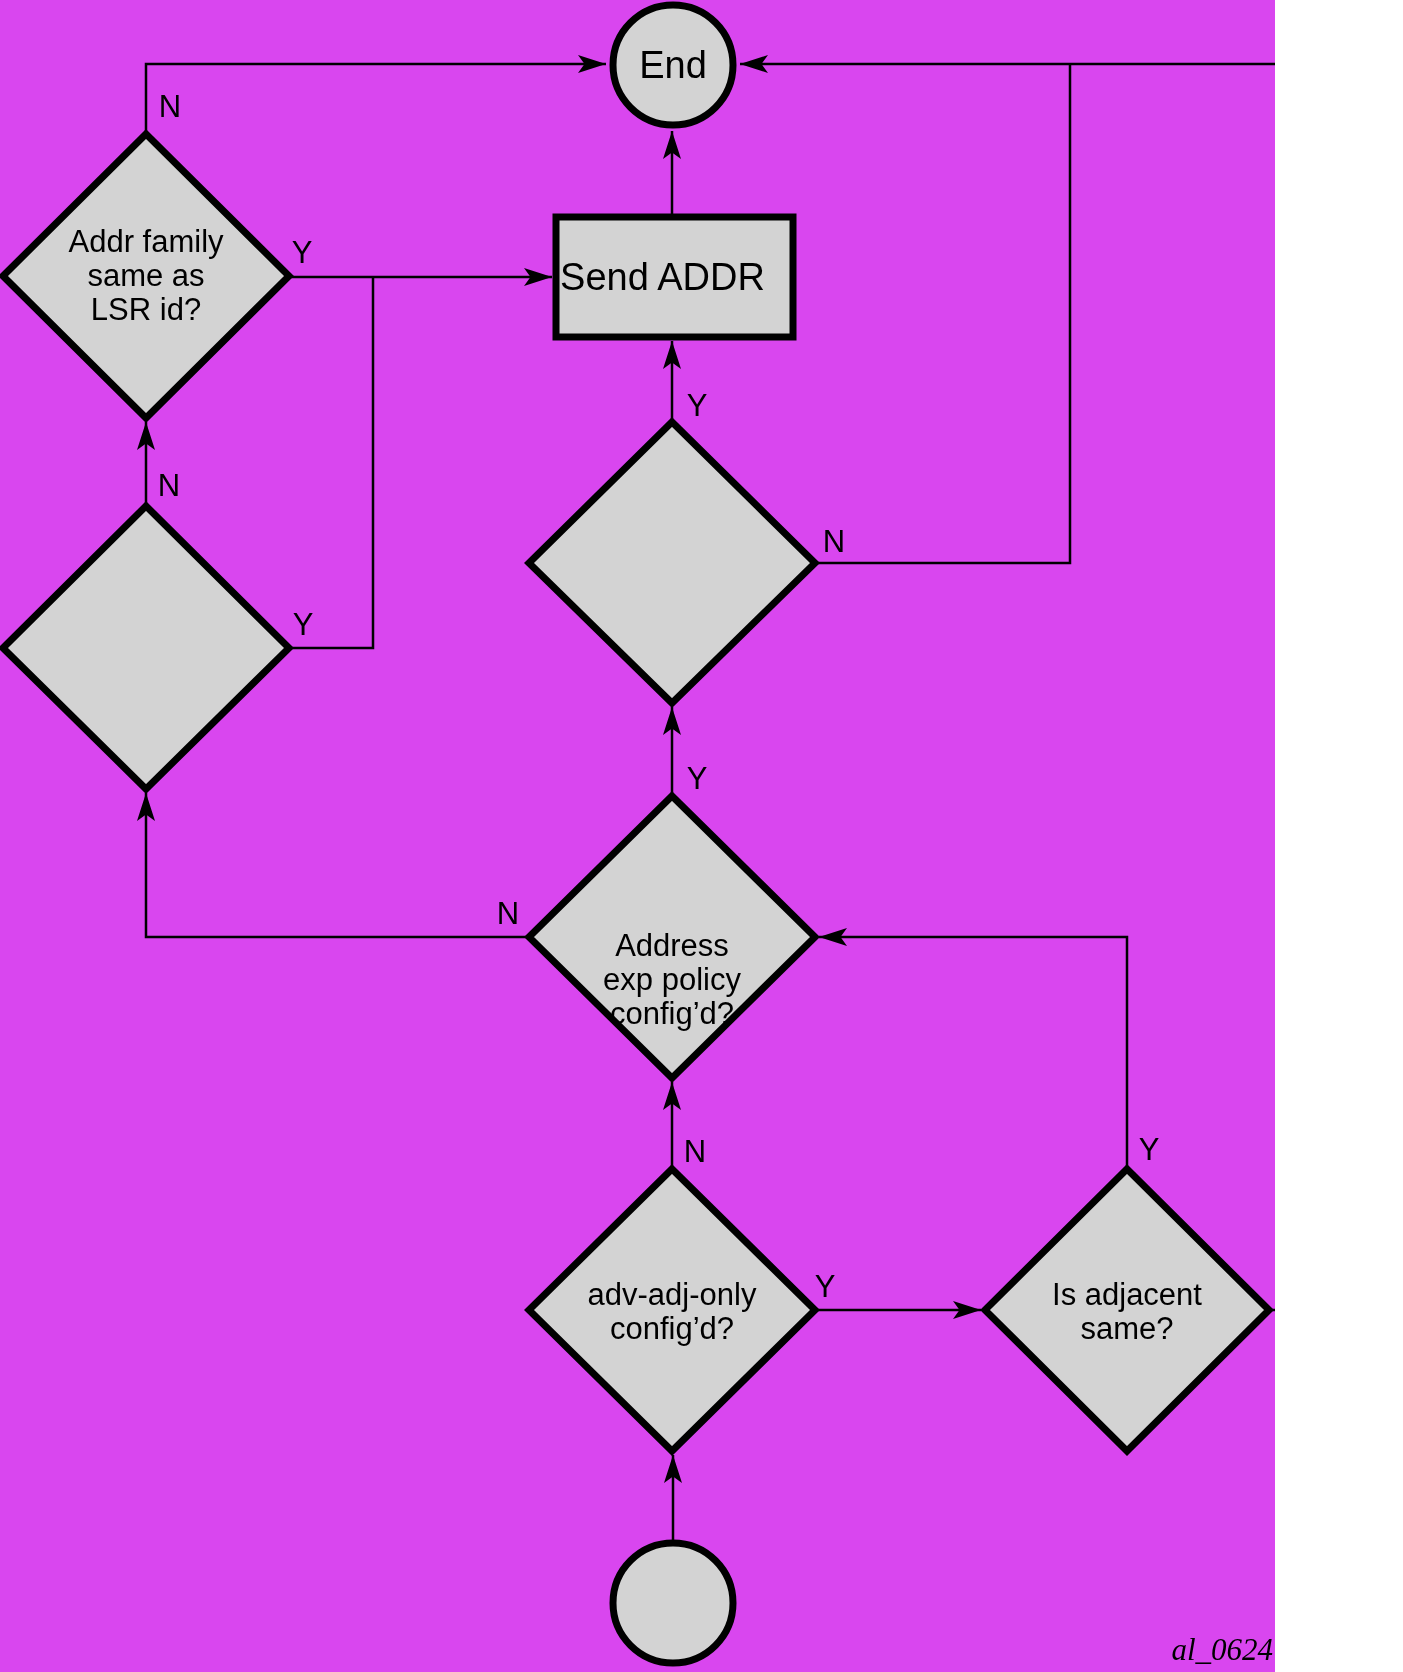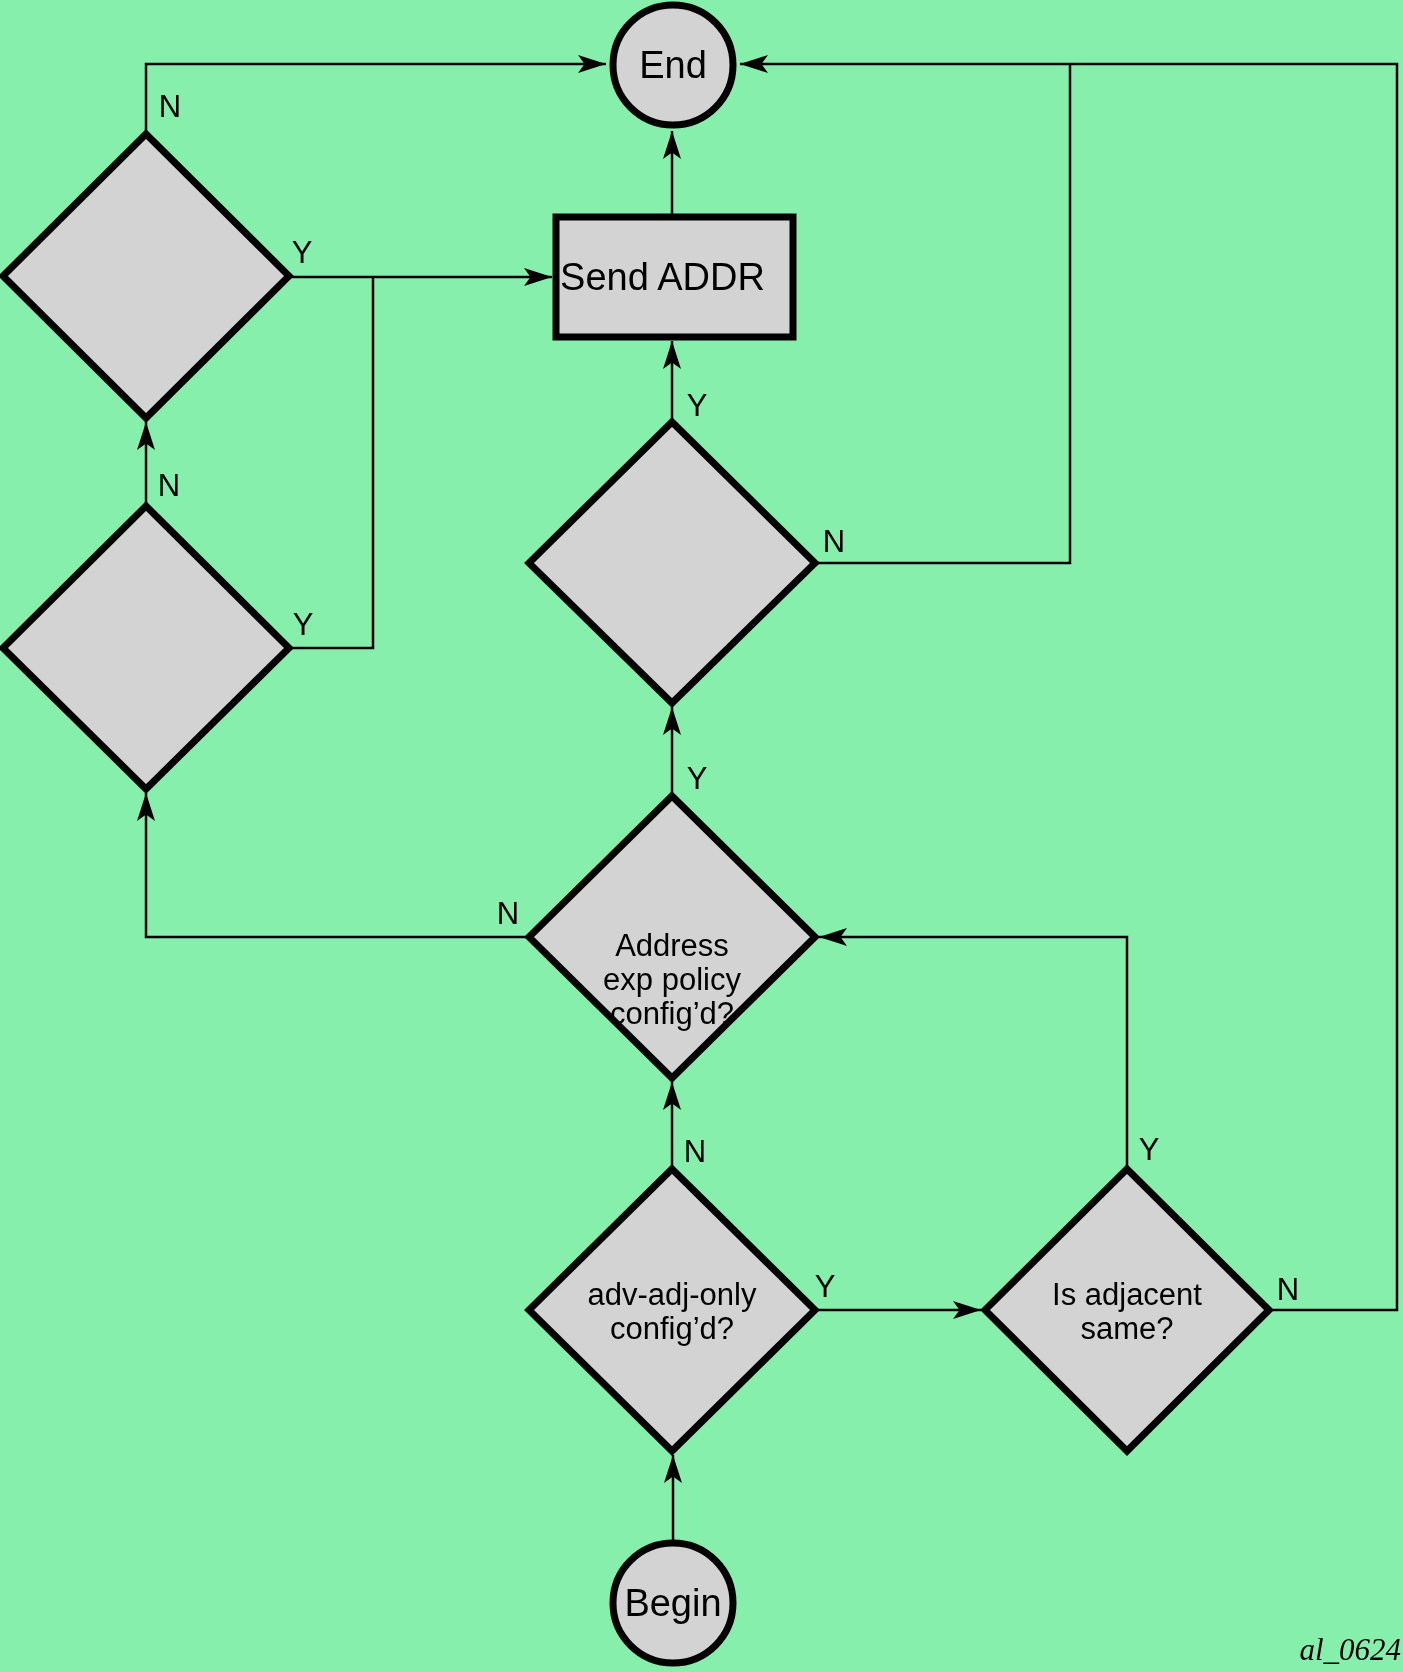--- a/index.html
+++ b/index.html
@@ -1,16 +1,16 @@
 <!DOCTYPE html>
 <html><head>
 <meta charset="utf-8">
 <style>
   html,body{margin:0;padding:0;background:#ffffff;}
-  .stage{position:relative;width:1403px;height:1672px;background:#86efac;overflow:hidden;
+  .stage{position:relative;width:1275px;height:1672px;background:#d946ef;overflow:hidden;
          font-family:"Liberation Sans",sans-serif;color:#000;}
   svg.layer{position:absolute;left:0;top:0;width:1403px;height:1672px;}
   .shape{fill:#d3d3d3;stroke:#000000;stroke-width:7px;}
   .edge{fill:none;stroke:#000000;stroke-width:2.5px;}
   .node-label{position:absolute;display:flex;align-items:center;justify-content:center;
               text-align:center;white-space:pre-line;}
   .decision-label{font-size:31px;line-height:34px;}
   .terminal-label{font-size:38px;line-height:40px;}
   .edge-label{position:absolute;transform:translate(-50%,-50%);font-size:31px;line-height:31px;}
   .figure-id{position:absolute;right:2px;bottom:4px;font-family:"Liberation Serif",serif;
@@ -48,29 +48,31 @@
     <rect class="shape" x="556" y="217" width="237" height="120"></rect>
     <polygon class="shape" points="146,506 289,648 146,789 3,648"></polygon>
     <polygon class="shape" points="672,422 815,563 672,703 529,563"></polygon>
     <polygon class="shape" points="672,796 815,937 672,1078 529,937"></polygon>
     <polygon class="shape" points="672,1169 815,1310 672,1451 529,1310"></polygon>
     <polygon class="shape" points="1127,1169 1269,1310 1127,1451 985,1310"></polygon>
     <circle class="shape" cx="673" cy="1603" r="60"></circle>
   </svg>
 
   <div class="node-label terminal-label" style="left:613px;top:35px;width:120px;height:60px;">End</div>
+  <div class="node-label decision-label" style="left:6px;top:216px;width:280px;height:120px;">Addr family
+same as
+LSR id?</div>
   <div class="node-label terminal-label" style="left:544px;top:217px;width:237px;height:120px;text-align:center;">Send ADDR</div>
   <div class="node-label decision-label" style="left:532px;top:880px;width:280px;height:120px;margin-top:40px;">Address
 exp policy
 config’d?</div>
   <div class="node-label decision-label" style="left:532px;top:1252px;width:280px;height:120px;">adv-adj-only
 config’d?</div>
   <div class="node-label decision-label" style="left:987px;top:1252px;width:280px;height:120px;">Is adjacent
 same?</div>
-  <div class="node-label terminal-label" style="left:573px;top:1573px;width:200px;height:60px;">Begin</div>
 
   <div class="edge-label" style="left:170px;top:106px;">N</div>
   <div class="edge-label" style="left:302px;top:252px;">Y</div>
   <div class="edge-label" style="left:169px;top:485px;">N</div>
   <div class="edge-label" style="left:303px;top:624px;">Y</div>
   <div class="edge-label" style="left:697px;top:405px;">Y</div>
   <div class="edge-label" style="left:834px;top:541px;">N</div>
   <div class="edge-label" style="left:697px;top:778px;">Y</div>
   <div class="edge-label" style="left:508px;top:913px;">N</div>
   <div class="edge-label" style="left:695px;top:1151px;">N</div>

